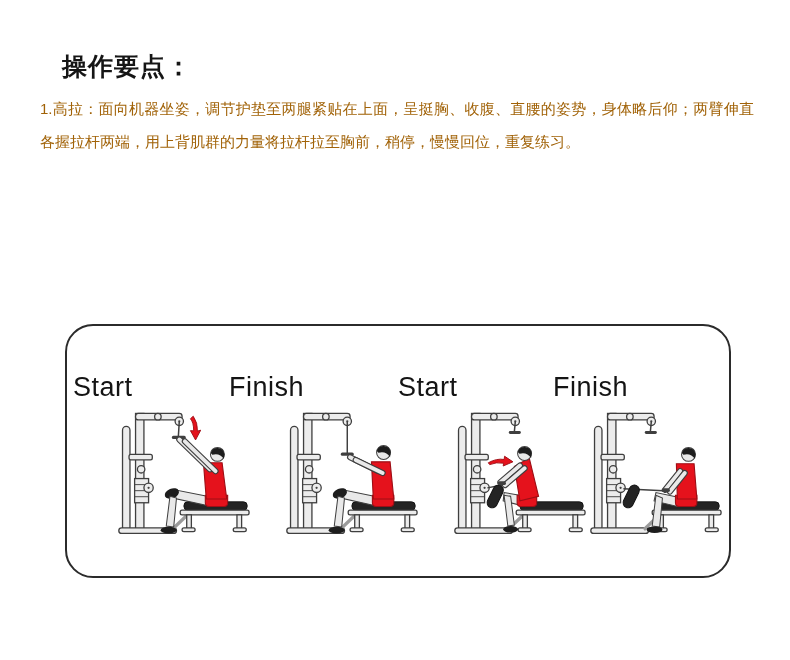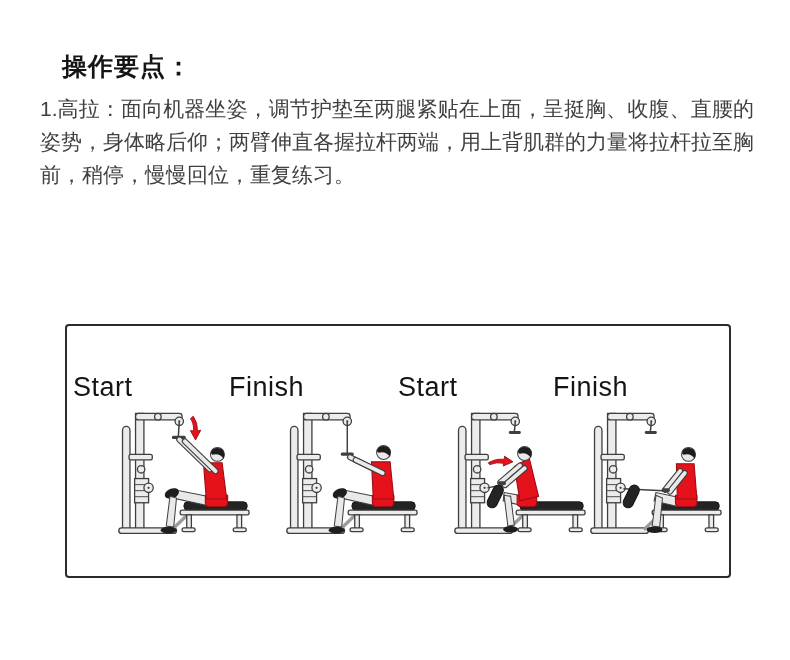--- a/index.html
+++ b/index.html
@@ -6,26 +6,26 @@
   body{
     width:790px;height:660px;background:#ffffff;position:relative;
     font-family:"Liberation Sans","DejaVu Sans",sans-serif;overflow:hidden;
   }
   .title{
     position:absolute;left:62px;top:50px;margin:0;
     font-size:25px;font-weight:bold;color:#151515;letter-spacing:1px;
   }
   .instructions{
     position:absolute;left:40px;top:92px;width:714px;
-    font-size:21px;line-height:33px;color:#404040;text-align:justify;
+    font-size:15px;line-height:33px;color:#a16207;text-align:justify;
   }
   .instructions p{margin:0;}
   .diagram-box{
     position:absolute;left:65px;top:324px;width:666px;height:254px;
-    border:2px solid #2b2b2b;border-radius:4px;box-sizing:border-box;
+    border:2px solid #2b2b2b;border-radius:28px;box-sizing:border-box;
   }
   .fig-label{
     position:absolute;top:46px;font-size:27px;color:#141414;
     font-weight:400;letter-spacing:0.5px;white-space:nowrap;
   }
   .machine{position:absolute;top:80px;width:140px;height:147px;}
   .lbl-0{left:6px;} .lbl-1{left:162px;} .lbl-2{left:331px;} .lbl-3{left:486px;}
   .m-0{left:46px;} .m-1{left:214px;} .m-2{left:382px;} .m-3{left:518px;}
   
   .mf{fill:#ececec;stroke:#3f3f3f;stroke-width:1.4;}

